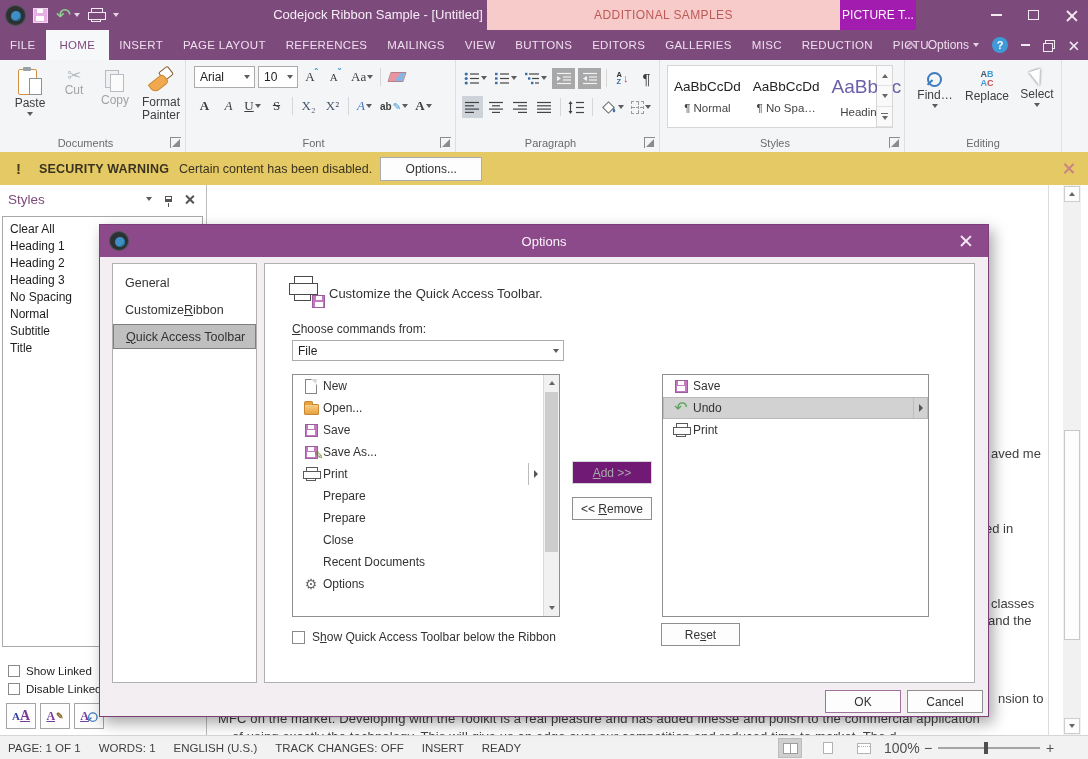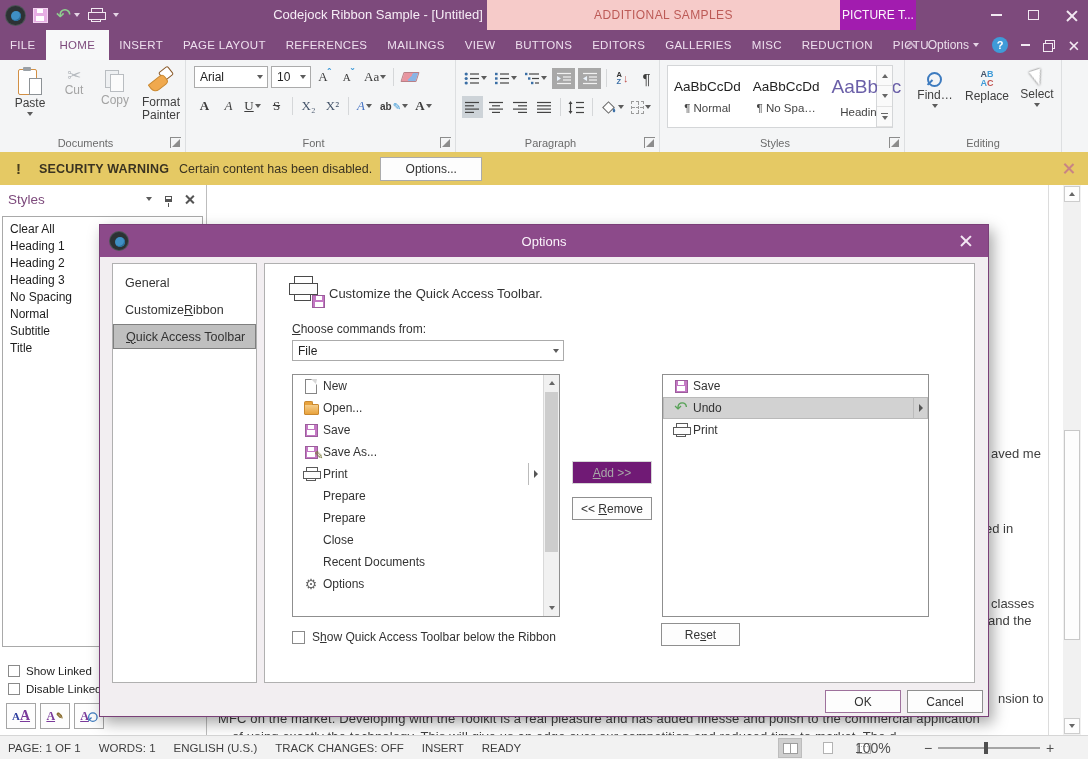--- a/index.html
+++ b/index.html
@@ -277,21 +277,21 @@
       <div class="bigbtn" style="left:137px;top:3px;width:48px">
         <span class="ic-brush"></span>
         <span>Format Painter</span>
       </div>
       <div class="rlabel">Documents</div>
       <span class="launch"></span>
     </div>
 
     <div class="rg" style="left:186px;width:270px">
       <div class="frow" style="left:8px;top:6px">
-        <div class="combo" style="width:74px">
+        <div class="combo" style="width:61px">
           <span>Arial</span>
           <span class="ca">
               <span class="dar"></span>
             </span>
         </div>
         <div class="combo" style="width:40px">
           <span>10</span>
           <span class="ca">
               <span class="dar"></span>
             </span>
@@ -789,21 +789,21 @@
     <span class="it">READY</span>
     <span class="vico sel" style="left:778px">
         <i class="vbook"></i>
       </span>
     <span class="vico" style="left:816px">
         <i class="vpage"></i>
       </span>
     <span class="vico" style="left:852px">
         <i class="vweb"></i>
       </span>
-    <span class="zpm" style="left:855px">100%</span>
+    <span class="zpm" style="left:884px">100%</span>
     <span class="zpm" style="left:924px">−</span>
     <span class="ztrack" style="left:938px">
       <span class="zthumb"></span>
     </span>
     <span class="zpm" style="left:1046px">+</span>
   </div>
 
 </div>
 
 </body></html>

